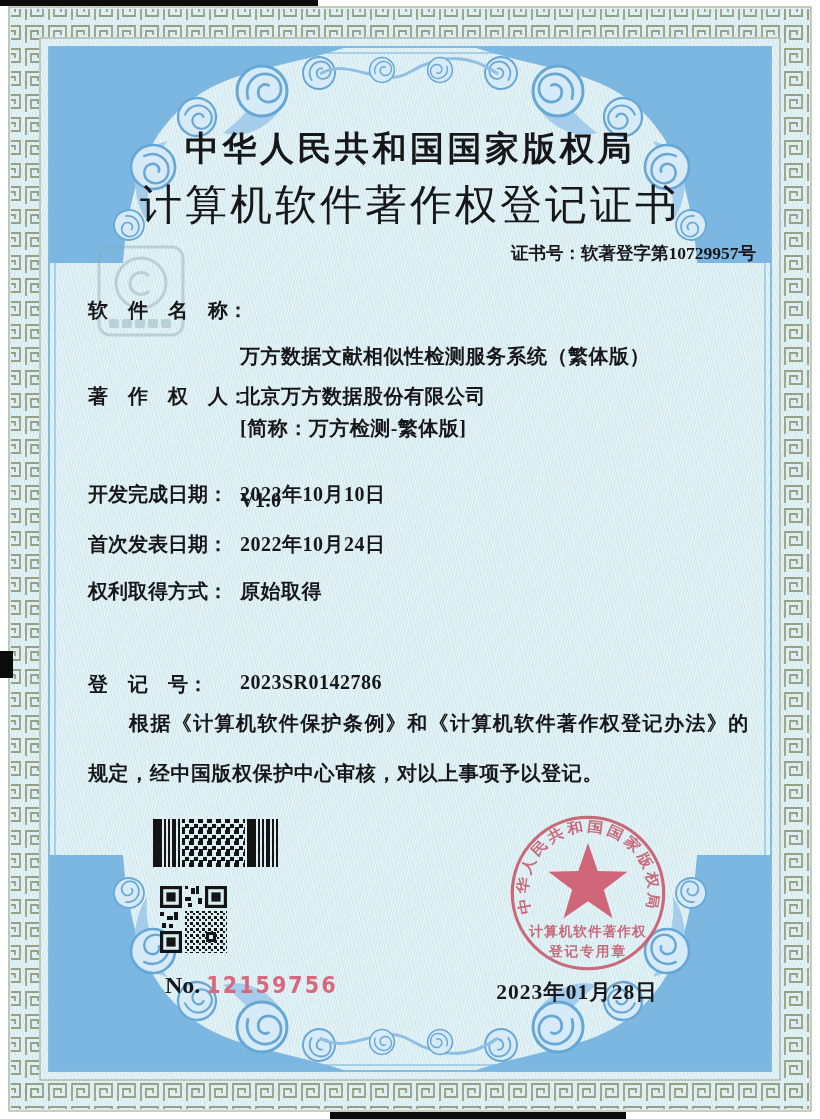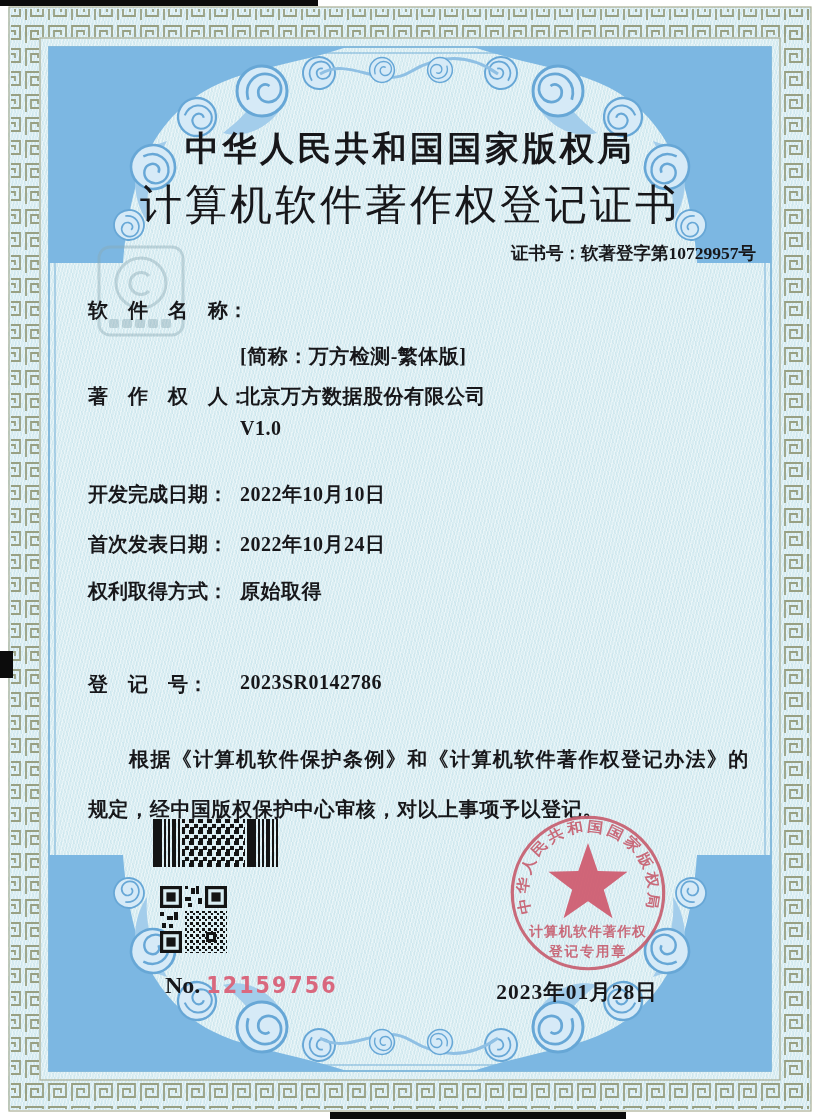--- a/index.html
+++ b/index.html
@@ -13,21 +13,21 @@
   svg{display:block}
   .abs{position:absolute;}
   .authority{left:0;right:0;top:126px;text-align:center;font-size:34px;font-weight:700;letter-spacing:3.5px;}
   .cert-title{left:0;right:0;top:177px;text-align:center;font-size:42px;font-weight:400;letter-spacing:3px;}
   .certno{top:241px;right:64px;font-size:17.5px;font-weight:700;}
   .certno .lbl{}
   .frow{left:88px;display:flex;align-items:flex-start;font-size:20px;font-weight:700;margin-top:15px;}
   .frow .lab{width:152px;flex:none;white-space:pre;}
   .frow .val{letter-spacing:.5px;white-space:pre;}
   .mline div{line-height:26px;}
-  .stmt{font-size:20px;font-weight:700;white-space:pre;margin-top:36px;}
+  .stmt{font-size:20px;font-weight:700;white-space:pre;}
   #stmt1{left:129px;top:710px;letter-spacing:1.4px;}
   #stmt2{left:88px;top:760px;letter-spacing:.6px;}
   .serial{left:165px;top:972px;font-size:24px;font-weight:700;}
   .serial .num{color:#d9687e;font-family:"DejaVu Sans","Liberation Sans",sans-serif;
                font-weight:600;letter-spacing:2px;font-size:23px;font-stretch:condensed;}
   .issue-date{left:462px;top:977px;width:230px;text-align:center;font-size:21.5px;font-weight:700;letter-spacing:1px;}
   .wm{left:95px;top:243px;opacity:.42;}
 </style>
 </head>
 <body>
@@ -106,20 +106,21 @@
 
   <div class="abs authority">中华人民共和国国家版权局</div>
   <div class="abs cert-title">计算机软件著作权登记证书</div>
   <div class="abs certno">
     <span class="lbl">证书号：</span><span>软著登字第10729957号</span>
   </div>
 
   <div class="abs frow" style="top:282px">
     <span class="lab">软　件　名　称：</span>
     <span class="val mline">
+      <div>万方数据文献相似性检测服务系统（繁体版）</div>
       <div>[简称：万方检测-繁体版]</div>
       <div>V1.0</div>
     </span>
   </div>
   <div class="abs frow" style="top:368px">
     <span class="lab">著　作　权　人：</span>
     <span class="val">北京万方数据股份有限公司</span>
   </div>
   <div class="abs frow" style="top:466px">
     <span class="lab">开发完成日期：</span>

